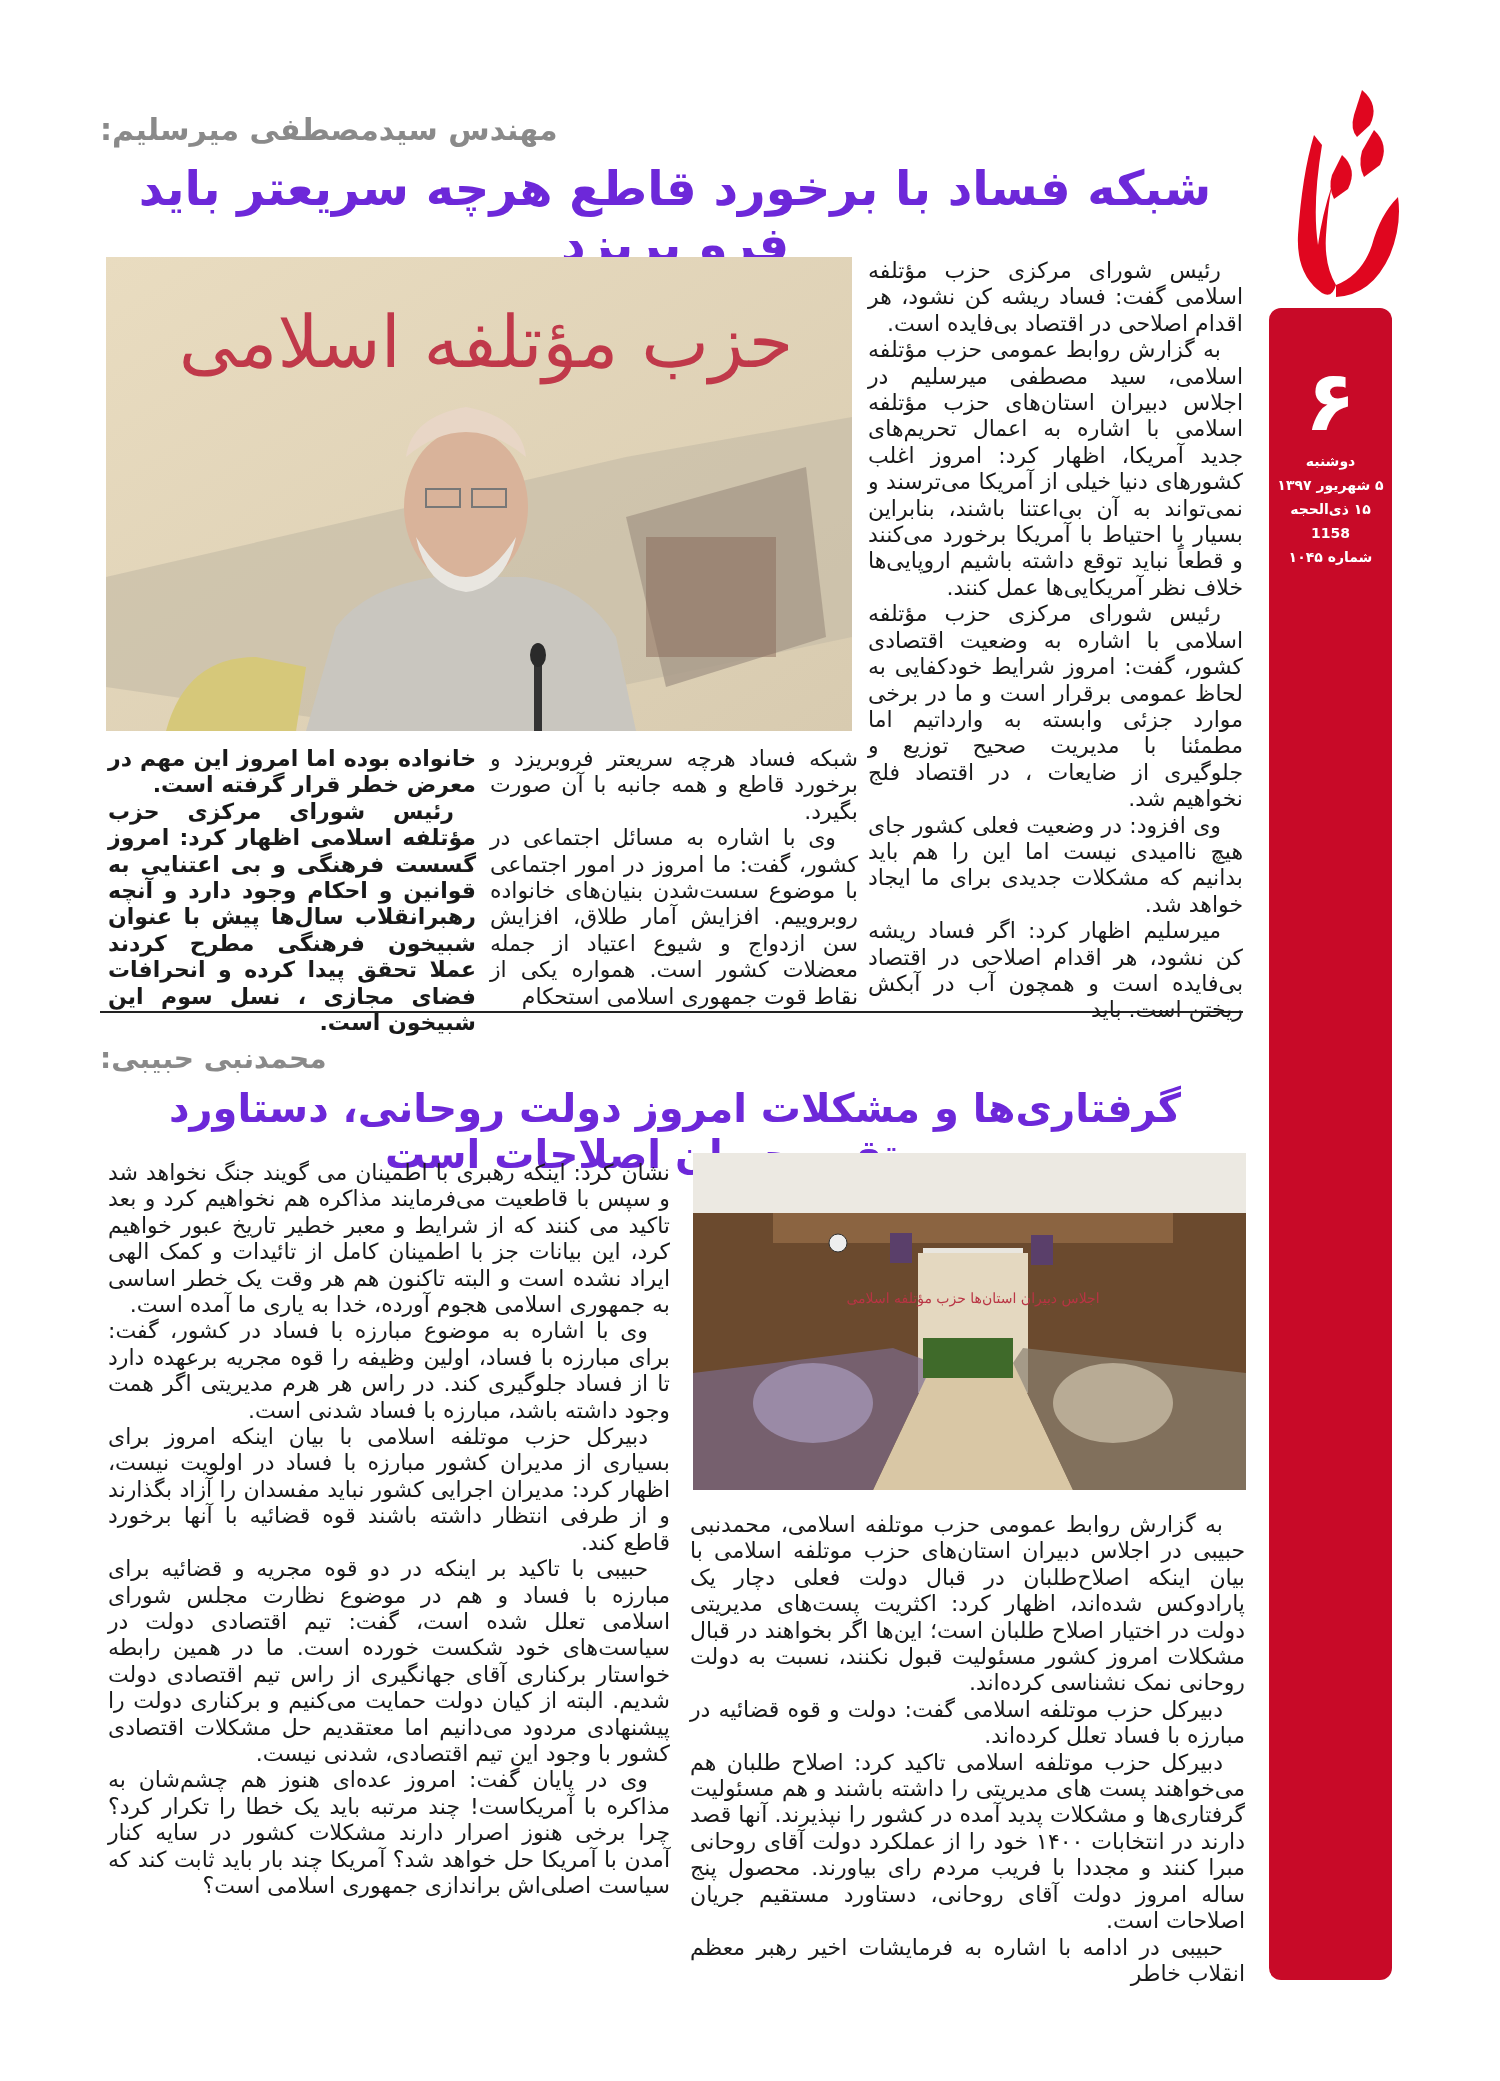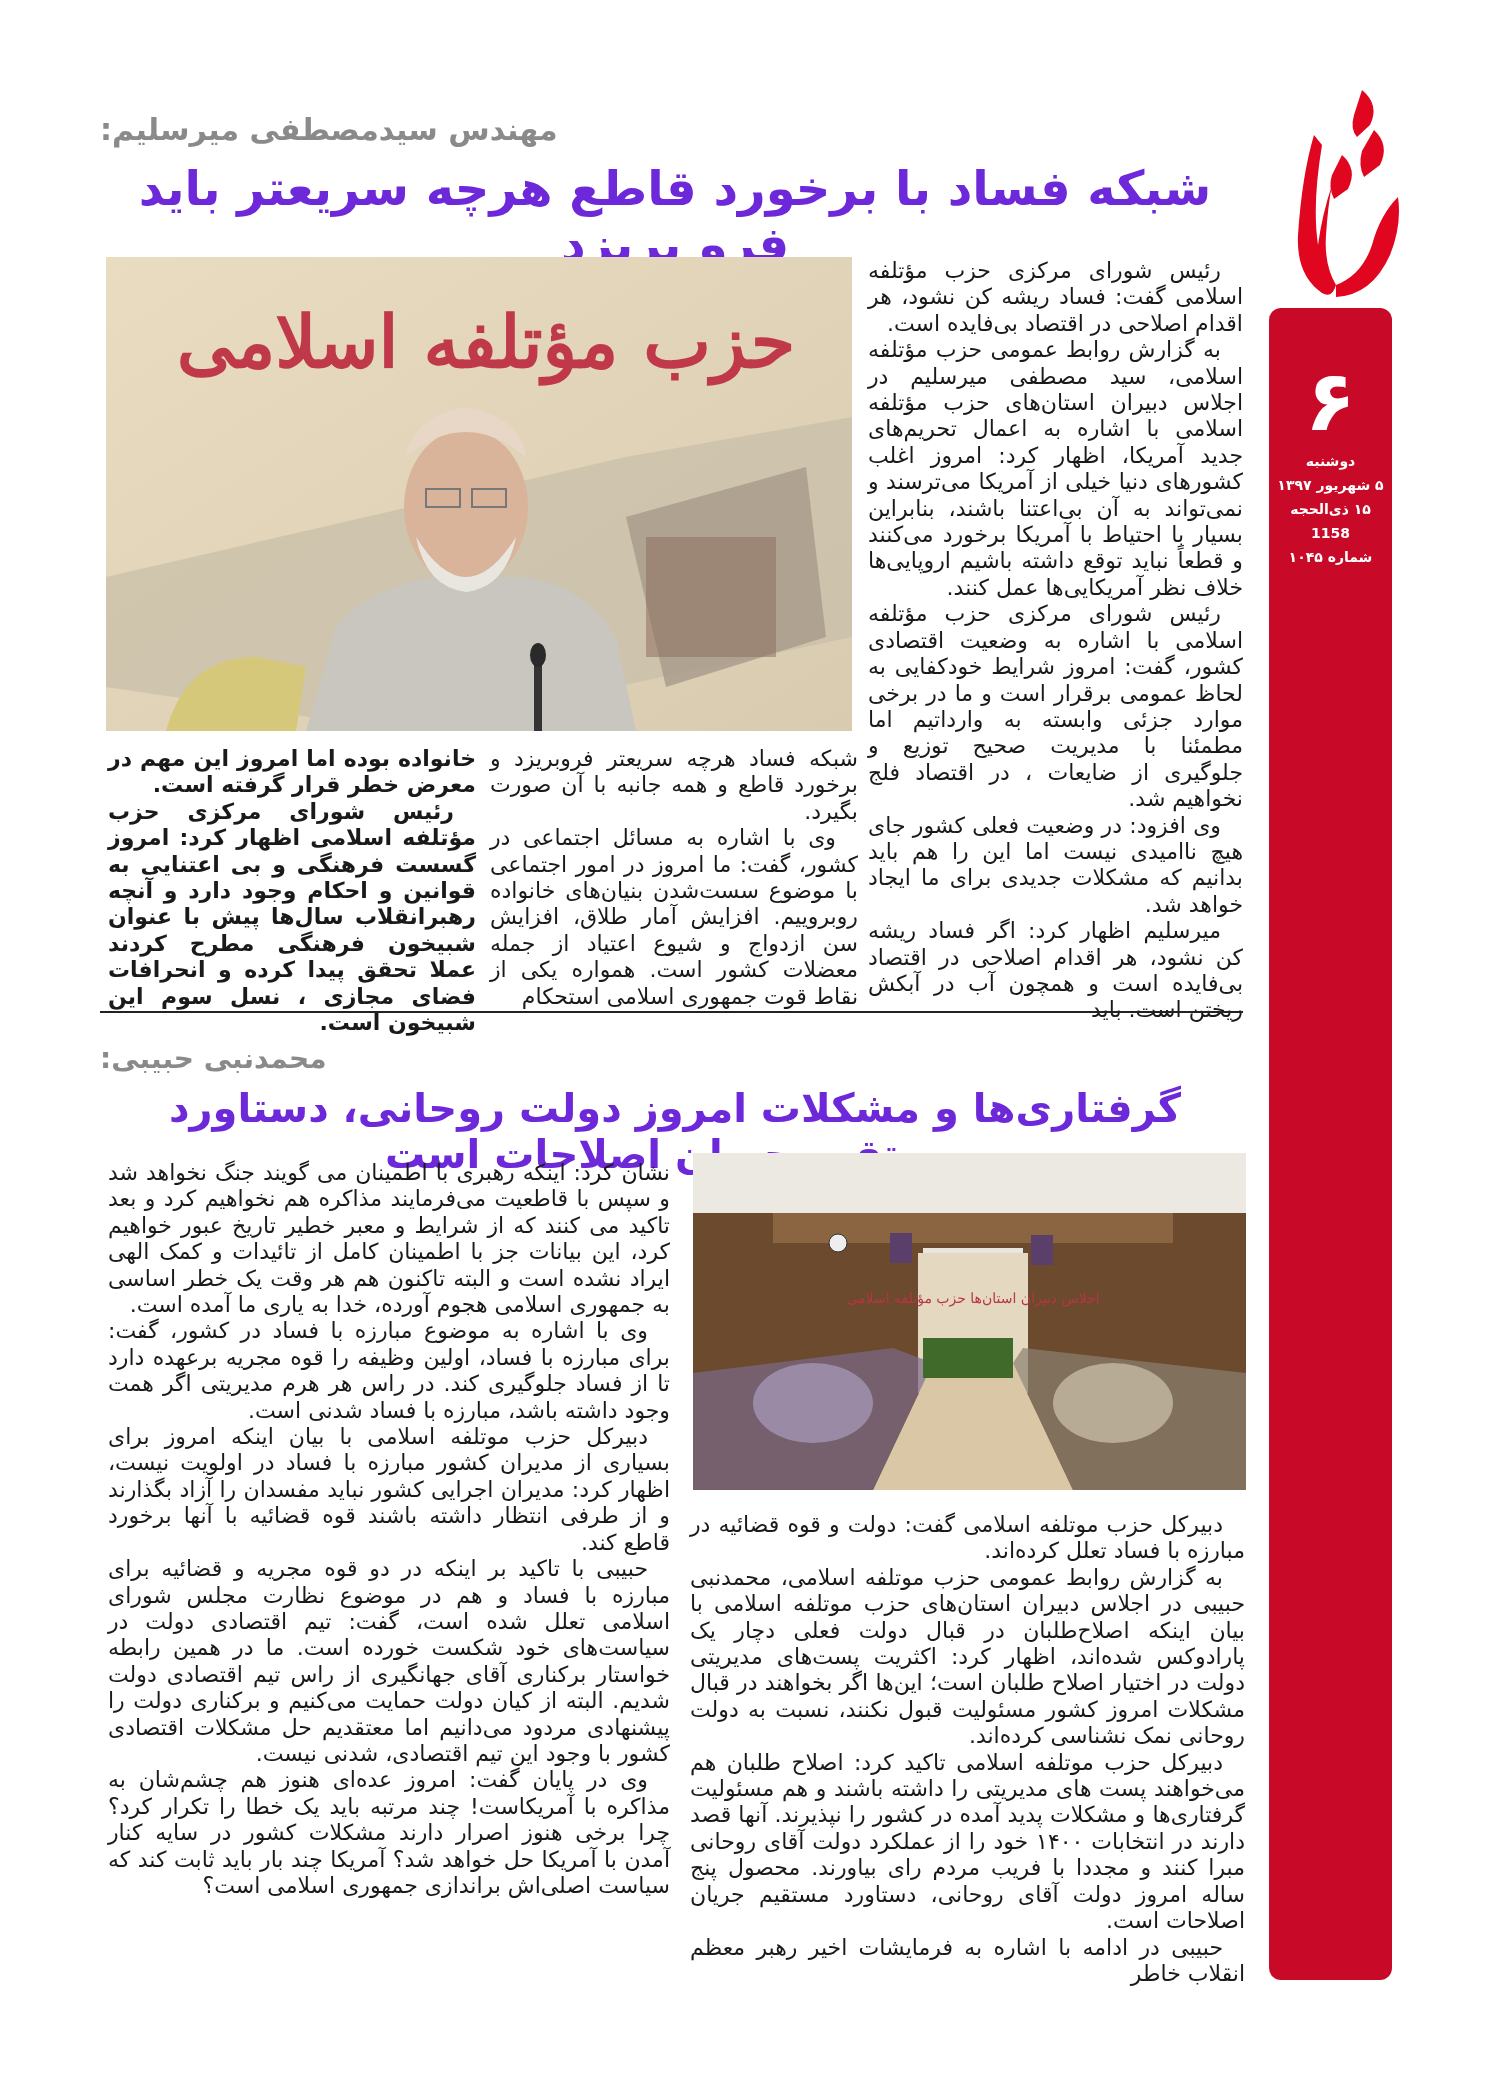--- a/index.html
+++ b/index.html
@@ -27,21 +27,21 @@
   .h2 { left:100px; top:1085px; width:1150px; font-size:40px; }
 
   .body-text { font-size:22px; line-height:26.4px; }
   .body-text p { margin:0; text-indent:22px; }
   .body-text p.cont { text-indent:0; }
 
   .col1 { left:868px; top:258px; width:375px; }
   .col2 { left:490px; top:746px; width:368px; }
   .col3 { left:108px; top:746px; width:368px;font-weight:bold; }
 
-  .photo1 { left:106px; top:257px; width:746px; height:474px; overflow:hidden;font-weight:bold; }
+  .photo1 { left:106px; top:257px; width:746px; height:474px; overflow:hidden; }
   .photo2 { left:693px; top:1153px; width:578px; height:337px; overflow:hidden; }
 
   .rule { left:100px; top:1011px; width:1143px; height:2px; background:#222; }
 
   .col4 { left:108px; top:1160px; width:562px; }
   .col5 { left:690px; top:1512px; width:555px; }
 </style>
 </head>
 <body>
 
@@ -136,17 +136,17 @@
 
 <div class="abs body-text col4" dir="rtl">
   <p class="cont">نشان کرد: اینکه رهبری با اطمینان می گویند جنگ نخواهد شد و سپس با قاطعیت می‌فرمایند مذاکره هم نخواهیم کرد و بعد تاکید می کنند که از شرایط و معبر خطیر تاریخ عبور خواهیم کرد، این بیانات جز با اطمینان کامل از تائیدات و کمک الهی ایراد نشده است و البته تاکنون هم هر وقت یک خطر اساسی به جمهوری اسلامی هجوم آورده، خدا به یاری ما آمده است.</p>
   <p>وی با اشاره به موضوع مبارزه با فساد در کشور، گفت: برای مبارزه با فساد، اولین وظیفه را قوه مجریه برعهده دارد تا از فساد جلوگیری کند. در راس هر هرم مدیریتی اگر همت وجود داشته باشد، مبارزه با فساد شدنی است.</p>
   <p>دبیرکل حزب موتلفه اسلامی با بیان اینکه امروز برای بسیاری از مدیران کشور مبارزه با فساد در اولویت نیست، اظهار کرد: مدیران اجرایی کشور نباید مفسدان را آزاد بگذارند و از طرفی انتظار داشته باشند قوه قضائیه با آنها برخورد قاطع کند.</p>
   <p>حبیبی با تاکید بر اینکه در دو قوه مجریه و قضائیه برای مبارزه با فساد و هم در موضوع نظارت مجلس شورای اسلامی تعلل شده است، گفت: تیم اقتصادی دولت در سیاست‌های خود شکست خورده است. ما در همین رابطه خواستار برکناری آقای جهانگیری از راس تیم اقتصادی دولت شدیم. البته از کیان دولت حمایت می‌کنیم و برکناری دولت را پیشنهادی مردود می‌دانیم اما معتقدیم حل مشکلات اقتصادی کشور با وجود این تیم اقتصادی، شدنی نیست.</p>
   <p>وی در پایان گفت: امروز عده‌ای هنوز هم چشم‌شان به مذاکره با آمریکاست! چند مرتبه باید یک خطا را تکرار کرد؟ چرا برخی هنوز اصرار دارند مشکلات کشور در سایه کنار آمدن با آمریکا حل خواهد شد؟ آمریکا چند بار باید ثابت کند که سیاست اصلی‌اش براندازی جمهوری اسلامی است؟</p>
 </div>
 
 <div class="abs body-text col5" dir="rtl">
+  <p>به گزارش روابط عمومی حزب موتلفه اسلامی، محمدنبی حبیبی در اجلاس دبیران استان‌های حزب موتلفه اسلامی با بیان اینکه اصلاح‌طلبان در قبال دولت فعلی دچار یک پارادوکس شده‌اند، اظهار کرد: اکثریت پست‌های مدیریتی دولت در اختیار اصلاح طلبان است؛ این‌ها اگر بخواهند در قبال مشکلات امروز کشور مسئولیت قبول نکنند، نسبت به دولت روحانی نمک نشناسی کرده‌اند.</p>
   <p>دبیرکل حزب موتلفه اسلامی گفت: دولت و قوه قضائیه در مبارزه با فساد تعلل کرده‌اند.</p>
-  <p>به گزارش روابط عمومی حزب موتلفه اسلامی، محمدنبی حبیبی در اجلاس دبیران استان‌های حزب موتلفه اسلامی با بیان اینکه اصلاح‌طلبان در قبال دولت فعلی دچار یک پارادوکس شده‌اند، اظهار کرد: اکثریت پست‌های مدیریتی دولت در اختیار اصلاح طلبان است؛ این‌ها اگر بخواهند در قبال مشکلات امروز کشور مسئولیت قبول نکنند، نسبت به دولت روحانی نمک نشناسی کرده‌اند.</p>
   <p>دبیرکل حزب موتلفه اسلامی تاکید کرد: اصلاح طلبان هم می‌خواهند پست های مدیریتی را داشته باشند و هم مسئولیت گرفتاری‌ها و مشکلات پدید آمده در کشور را نپذیرند. آنها قصد دارند در انتخابات ۱۴۰۰ خود را از عملکرد دولت آقای روحانی مبرا کنند و مجددا با فریب مردم رای بیاورند. محصول پنج ساله امروز دولت آقای روحانی، دستاورد مستقیم جریان اصلاحات است.</p>
   <p>حبیبی در ادامه با اشاره به فرمایشات اخیر رهبر معظم انقلاب خاطر</p>
 </div>
 
 </body></html>

